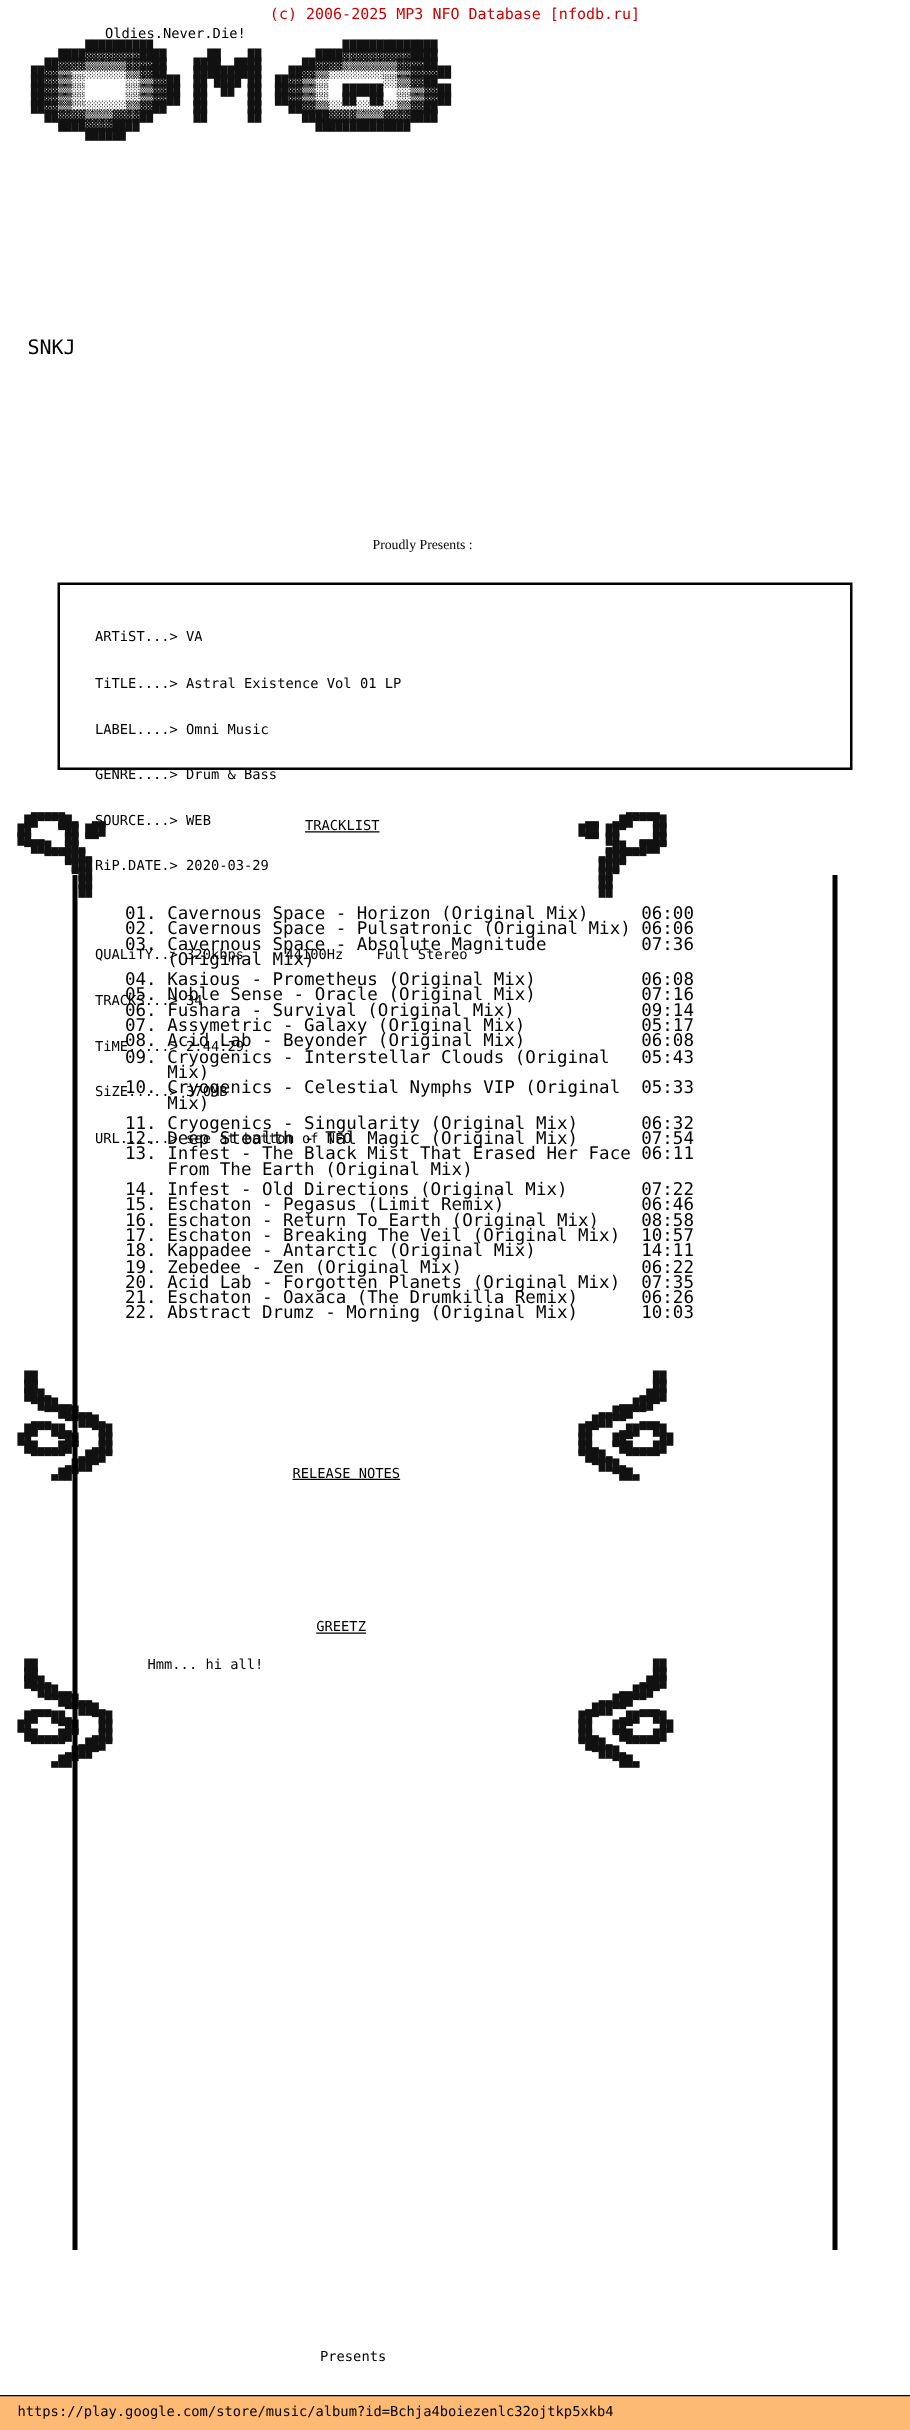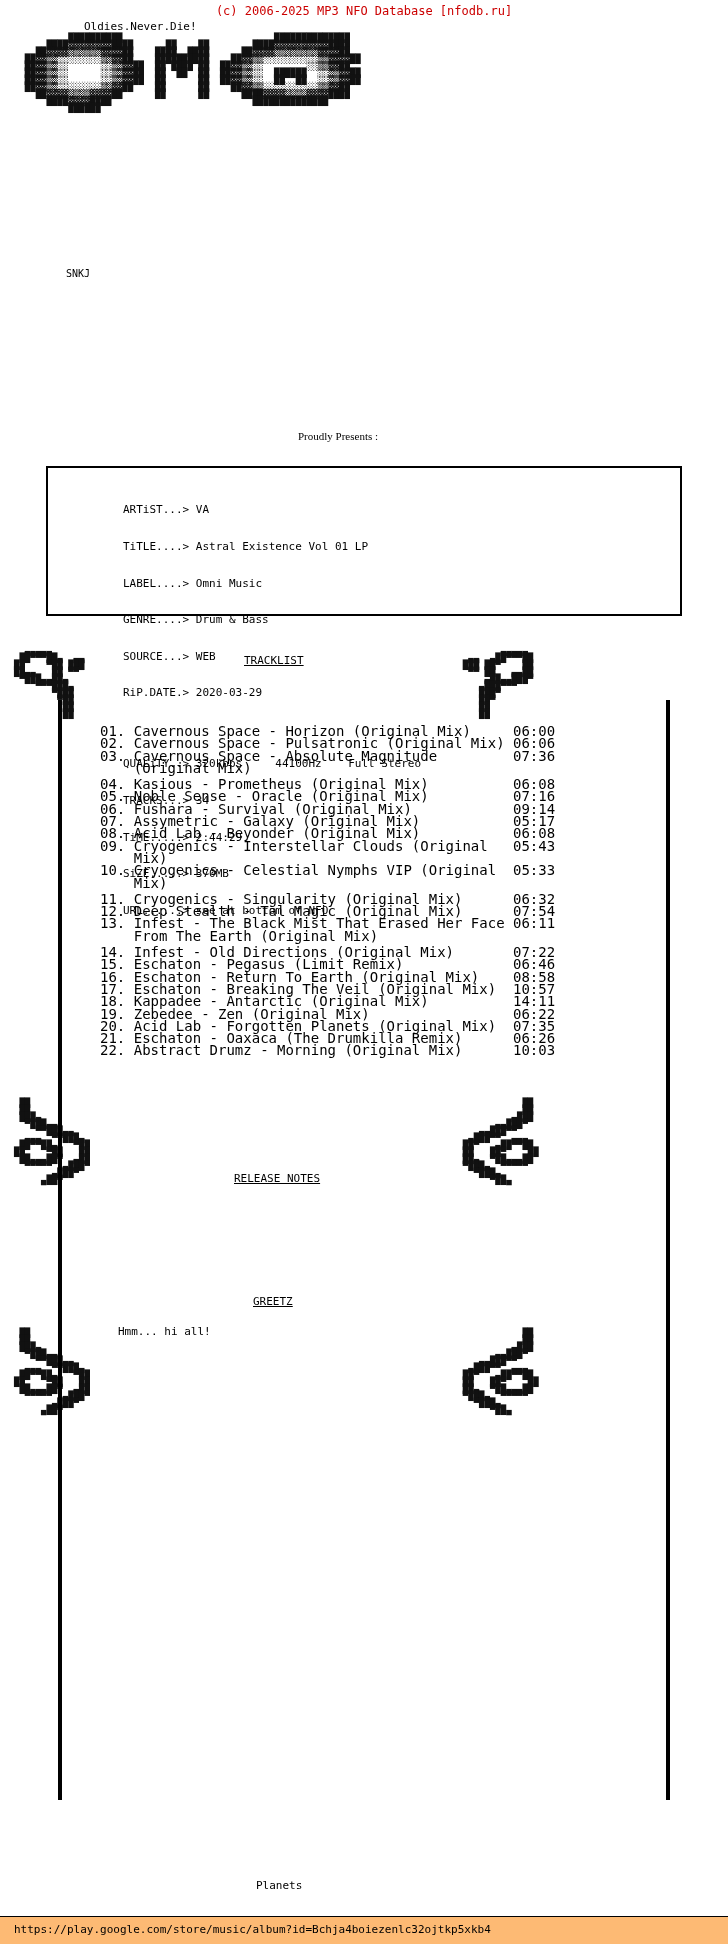--- a/index.html
+++ b/index.html
@@ -62,23 +62,22 @@
     font-size: 9px;
     line-height: 7px;
     letter-spacing: 0px;
     white-space: pre;
     color: #111;
   }
   .snkj {
     position: absolute;
     left: 22px;
     top: 240px;
-    font-size: 10px;
+    font-size: 16px;
     color: #000;
-    margin-left: 44px;
   }
 
   
   .presents {
     position: absolute;
     left: 298px;
     top: 430px;
     font-size: 11px;
     white-space: nowrap;
     font-family: Liberation Serif, serif;
@@ -97,21 +96,21 @@
   }
   .info-inner {
     position: absolute;
     left: 28px;
     top: 12px;
     font-size: 11px;
     line-height: 12.2px;
     white-space: pre;
   }
   .info-row { white-space: pre; }
-  .info-key { display: inline-block; margin-left: 47px; }
+  .info-key { display: inline-block; }
   .gap { height: 10px; }
 
   
   .sec-title {
     position: absolute;
     font-size: 11px;
     text-decoration: underline;
     white-space: nowrap;
   }
   #tracklist-title { left: 244px; top: 654px; }
@@ -311,21 +310,21 @@
 
   <div class="tracklist" id="tracklist"><div class="trk"><div>01. Cavernous Space - Horizon (Original Mix)     06:00</div></div><div class="trk"><div>02. Cavernous Space - Pulsatronic (Original Mix) 06:06</div></div><div class="trk"><div>03. Cavernous Space - Absolute Magnitude         07:36</div><div>    (Original Mix)</div></div><div style="height: 4px;"></div><div class="trk"><div>04. Kasious - Prometheus (Original Mix)          06:08</div></div><div class="trk"><div>05. Noble Sense - Oracle (Original Mix)          07:16</div></div><div class="trk"><div>06. Fushara - Survival (Original Mix)            09:14</div></div><div class="trk"><div>07. Assymetric - Galaxy (Original Mix)           05:17</div></div><div class="trk"><div>08. Acid Lab - Beyonder (Original Mix)           06:08</div></div><div class="trk"><div>09. Cryogenics - Interstellar Clouds (Original   05:43</div><div>    Mix)</div></div><div class="trk"><div>10. Cryogenics - Celestial Nymphs VIP (Original  05:33</div><div>    Mix)</div></div><div style="height: 4px;"></div><div class="trk"><div>11. Cryogenics - Singularity (Original Mix)      06:32</div></div><div class="trk"><div>12. Deep Stealth - Tal Magic (Original Mix)      07:54</div></div><div class="trk"><div>13. Infest - The Black Mist That Erased Her Face 06:11</div><div>    From The Earth (Original Mix)</div></div><div style="height: 4px;"></div><div class="trk"><div>14. Infest - Old Directions (Original Mix)       07:22</div></div><div class="trk"><div>15. Eschaton - Pegasus (Limit Remix)             06:46</div></div><div class="trk"><div>16. Eschaton - Return To Earth (Original Mix)    08:58</div></div><div class="trk"><div>17. Eschaton - Breaking The Veil (Original Mix)  10:57</div></div><div class="trk"><div>18. Kappadee - Antarctic (Original Mix)          14:11</div></div><div class="trk"><div>19. Zebedee - Zen (Original Mix)                 06:22</div></div><div class="trk"><div>20. Acid Lab - Forgotten Planets (Original Mix)  07:35</div></div><div class="trk"><div>21. Eschaton - Oaxaca (The Drumkilla Remix)      06:26</div></div><div class="trk"><div>22. Abstract Drumz - Morning (Original Mix)      10:03</div></div></div>
 
   <div class="sec-title" id="notes-title">RELEASE NOTES</div>
 
   <div class="sec-title" id="greetz-title">GREETZ</div>
 
   <div class="greetz-body">Hmm... hi all!</div>
 
   <div class="credits">
-    <div>Planets</div>
+    <div>Presents</div>
     <div>ASCii</div>
     
     
   </div>
 
   <div class="url-bar">https://play.google.com/store/music/album?id=Bchja4boiezenlc32ojtkp5xkb4</div>
 
 </div>
 
 </body></html>

